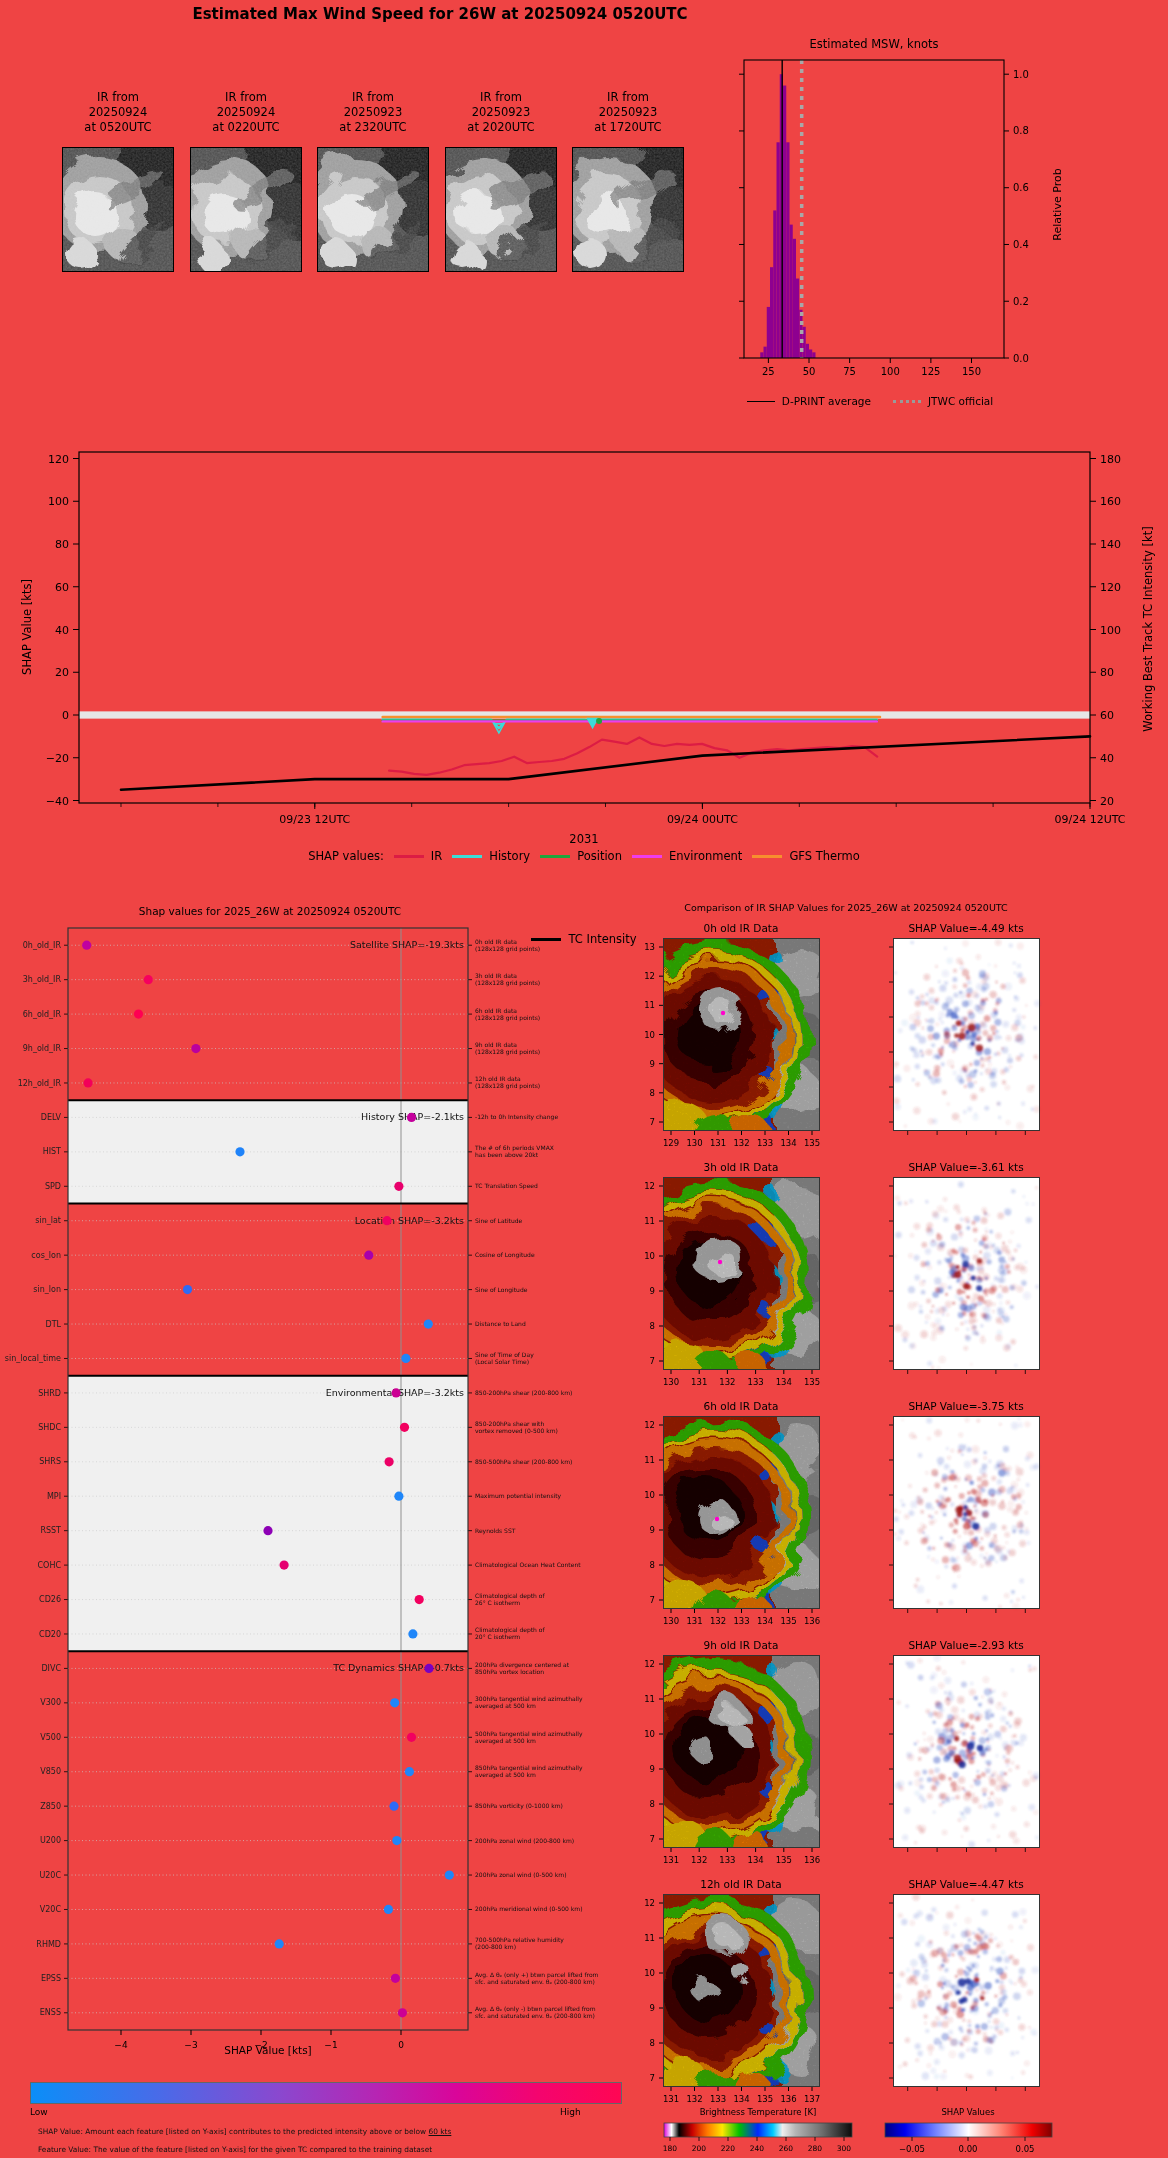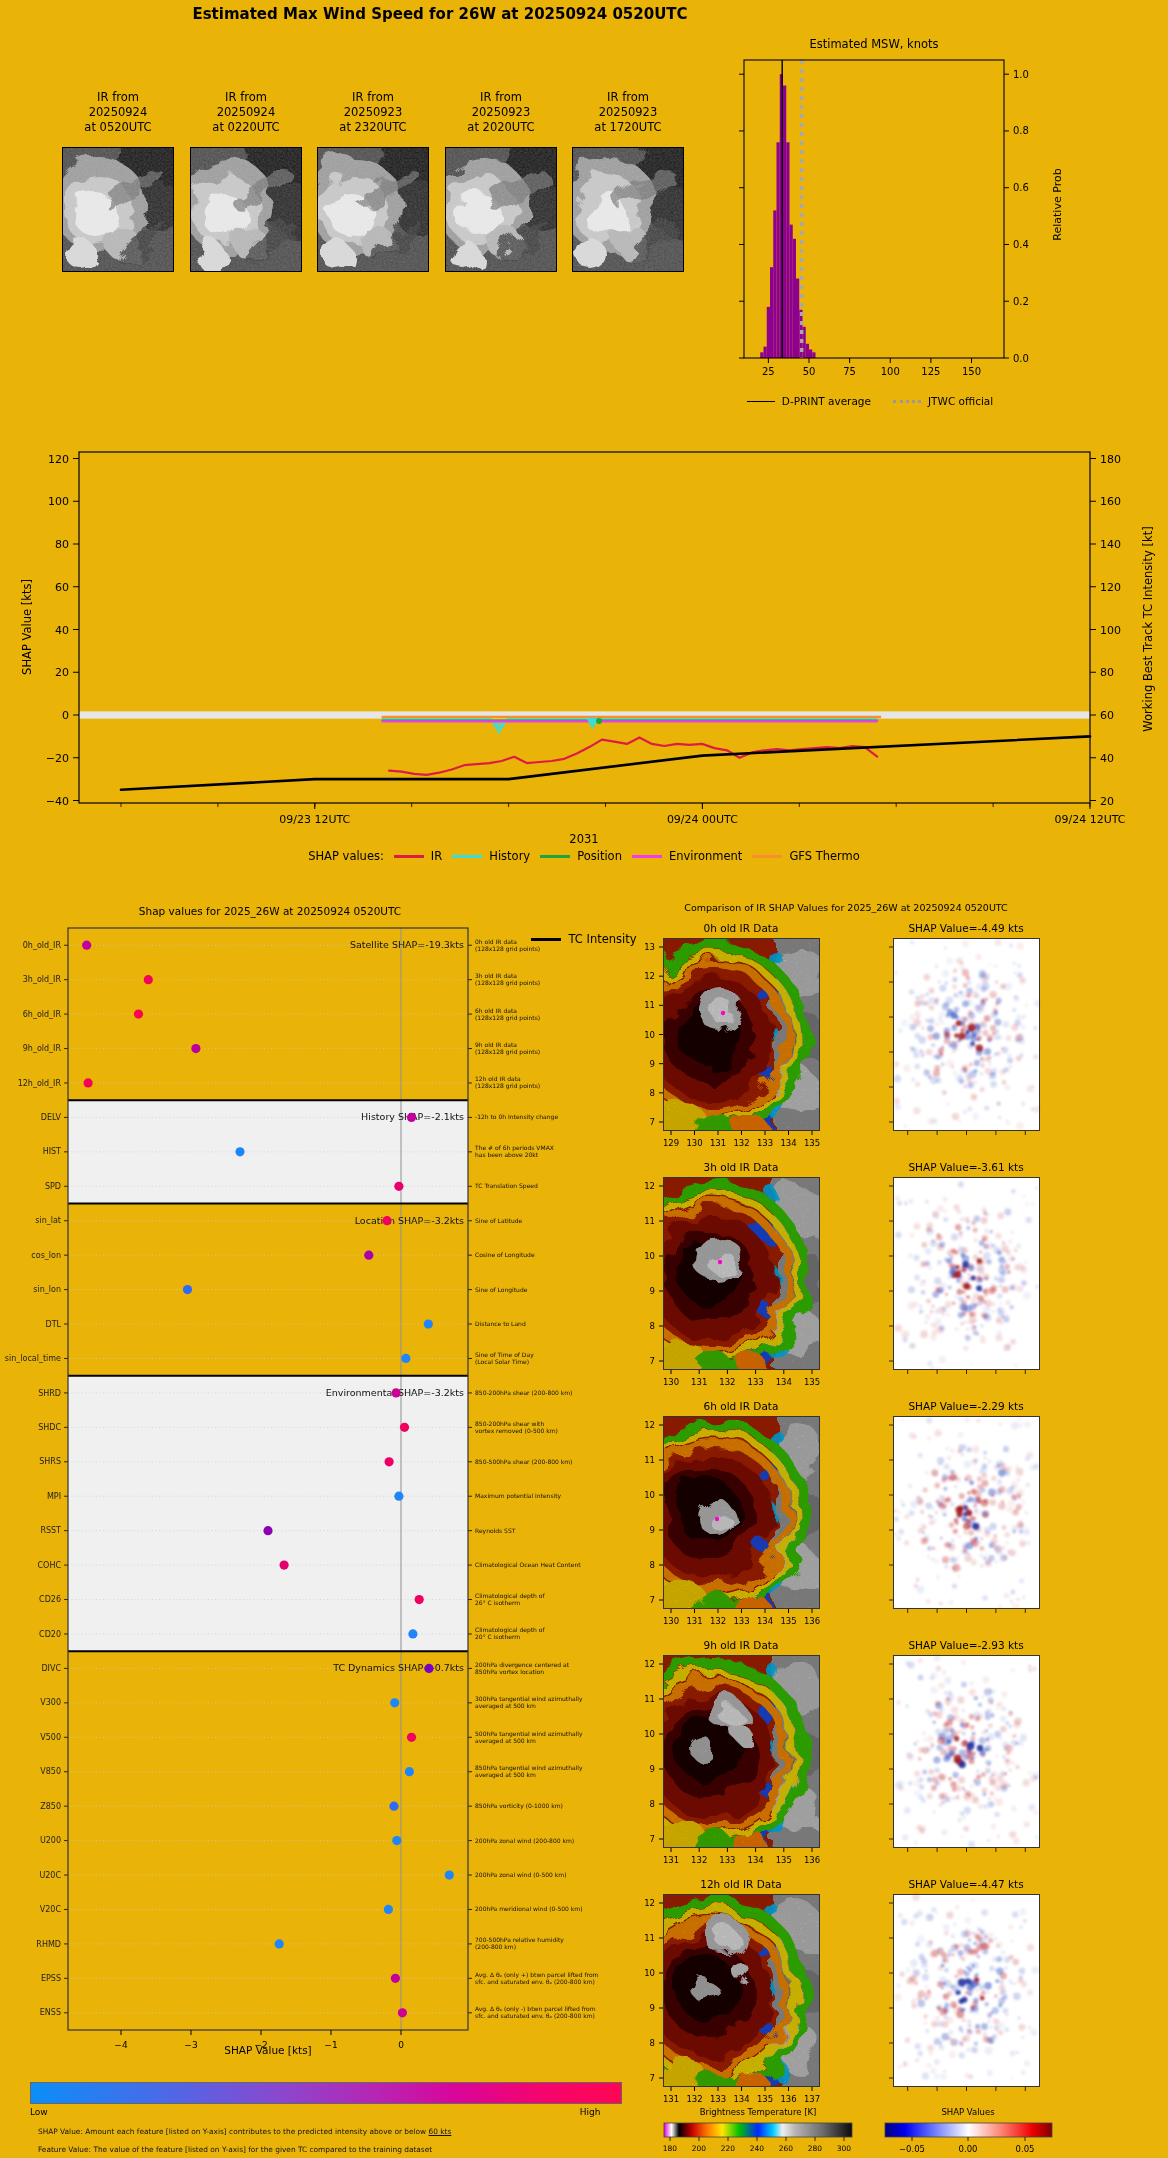--- a/index.html
+++ b/index.html
@@ -1,17 +1,17 @@
 <!DOCTYPE html>
 <html><head>
 <meta charset="utf-8">
 <style>
   html,body{margin:0;padding:0;background:#fff;}
   body{font-family:"DejaVu Sans", sans-serif; color:#000;}
-  #canvas{position:relative;width:1168px;height:2158px;background:#eab308;overflow:hidden;}
+  #canvas{position:relative;width:1168px;height:2158px;background:#ef4444;overflow:hidden;}
   #canvas div{position:absolute;}
   .title-main{left:0;top:5px;width:880px;text-align:center;font-size:15px;font-weight:600;}
   .hist-title{left:724px;top:37px;width:300px;text-align:center;font-size:11.5px;}
   .hist-ylabel{left:982px;top:198px;width:150px;text-align:center;font-size:11px;transform:rotate(-90deg);}
   #hist-legend{left:620px;top:375px;width:500px;display:flex;justify-content:center;gap:22px;font-size:10.5px;margin-top:20px;}
   .lg-item{position:static !important;display:flex;align-items:center;gap:7px;}
   .lg-swatch{position:static !important;width:28px;height:0;}
   .ts-title{left:184px;top:409px;width:800px;text-align:center;font-size:14px;}
   .ts-ylabel-left{left:-48px;top:620px;width:150px;text-align:center;font-size:11.5px;transform:rotate(-90deg);}
   .ts-ylabel-right{left:1028px;top:622px;width:240px;text-align:center;font-size:11.5px;transform:rotate(-90deg);}
@@ -19,21 +19,21 @@
   .ts-legend{left:0;top:849px;width:1168px;display:flex;justify-content:center;gap:10px;font-size:11.5px;align-items:center;}
   #ts-legend-row2{top:892px;margin-top:40px;}
   .legend-title{position:static !important;}
   .ts-swatch{position:static !important;width:30px;height:0;}
   .dot-title{left:0;top:905px;width:540px;text-align:center;font-size:10.5px;}
   .dot-xlabel{left:68px;top:2044px;width:400px;text-align:center;font-size:10.5px;}
   .fv-label{left:420px;top:2066px;width:200px;text-align:right;font-size:9px;margin-top:15px;}
   .fv-bar{left:30px;top:2082px;width:590px;height:20px;border:1px solid #666;
     background:linear-gradient(90deg,#0b8ef8 0%,#4a6ae8 22%,#8a48cf 42%,#b526b4 58%,#d9059a 72%,#f4046e 86%,#ff0653 100%);}
   .fv-low{left:30px;top:2107px;font-size:9px;}
-  .fv-high{left:560px;top:2107px;width:60px;text-align:center;font-size:9px;}
+  .fv-high{left:560px;top:2107px;width:60px;text-align:left;font-size:9px;}
   .fn{left:38px;font-size:7.4px;width:600px;color:#111;}
   #fn1{top:2127px;} #fn2{top:2145px;}
   .ul{text-decoration:underline;}
   .cmp-title{left:616px;top:902px;width:460px;text-align:center;font-size:9.5px;}
   .cmp-row-title{text-align:center;font-size:10.5px;}
   .cb-label{text-align:center;font-size:8.5px;}
   .sat-label{width:128px;text-align:center;font-size:11.5px;line-height:15px;}
   svg{position:absolute;font-family:"DejaVu Sans", sans-serif;}
 </style>
 </head>
@@ -1416,21 +1416,21 @@
       <line x1="395.9" x2="395.9" y1="197" y2="201" stroke="#000" stroke-width="0.8"></line>
       <line x1="425.3" x2="425.3" y1="197" y2="201" stroke="#000" stroke-width="0.8"></line>
       <line x1="289" x2="293" y1="13" y2="13" stroke="#000" stroke-width="0.8"></line>
       <line x1="289" x2="293" y1="48" y2="48" stroke="#000" stroke-width="0.8"></line>
       <line x1="289" x2="293" y1="83" y2="83" stroke="#000" stroke-width="0.8"></line>
       <line x1="289" x2="293" y1="118" y2="118" stroke="#000" stroke-width="0.8"></line>
       <line x1="289" x2="293" y1="153" y2="153" stroke="#000" stroke-width="0.8"></line>
       <line x1="289" x2="293" y1="188" y2="188" stroke="#000" stroke-width="0.8"></line>
     </svg>
     <div class="cmp-row-title" style="left: 640px; top: 1400px; width: 202px;">6h old IR Data</div>
-    <div class="cmp-row-title" style="left: 866px; top: 1400px; width: 200px;">SHAP Value=-2.29 kts</div>
+    <div class="cmp-row-title" style="left: 866px; top: 1400px; width: 200px;">SHAP Value=-3.75 kts</div>
     <svg viewBox="0 0 568 240" width="568" height="240" style="left: 600px; top: 1412px;">
       <defs>
         <filter id="wir2" x="-25%" y="-25%" width="150%" height="150%">
           <feTurbulence type="fractalNoise" baseFrequency="0.028 0.035" numOctaves="3" seed="37"></feTurbulence>
           <feDisplacementMap in="SourceGraphic" scale="28"></feDisplacementMap>
         </filter>
         <filter id="gir2">
           <feTurbulence type="fractalNoise" baseFrequency="0.45" numOctaves="2" seed="42"></feTurbulence>
           <feColorMatrix type="matrix" values="0 0 0 0 0  0 0 0 0 0  0 0 0 0 0  0.8 0.8 0.8 0 0"></feColorMatrix>
         </filter>

